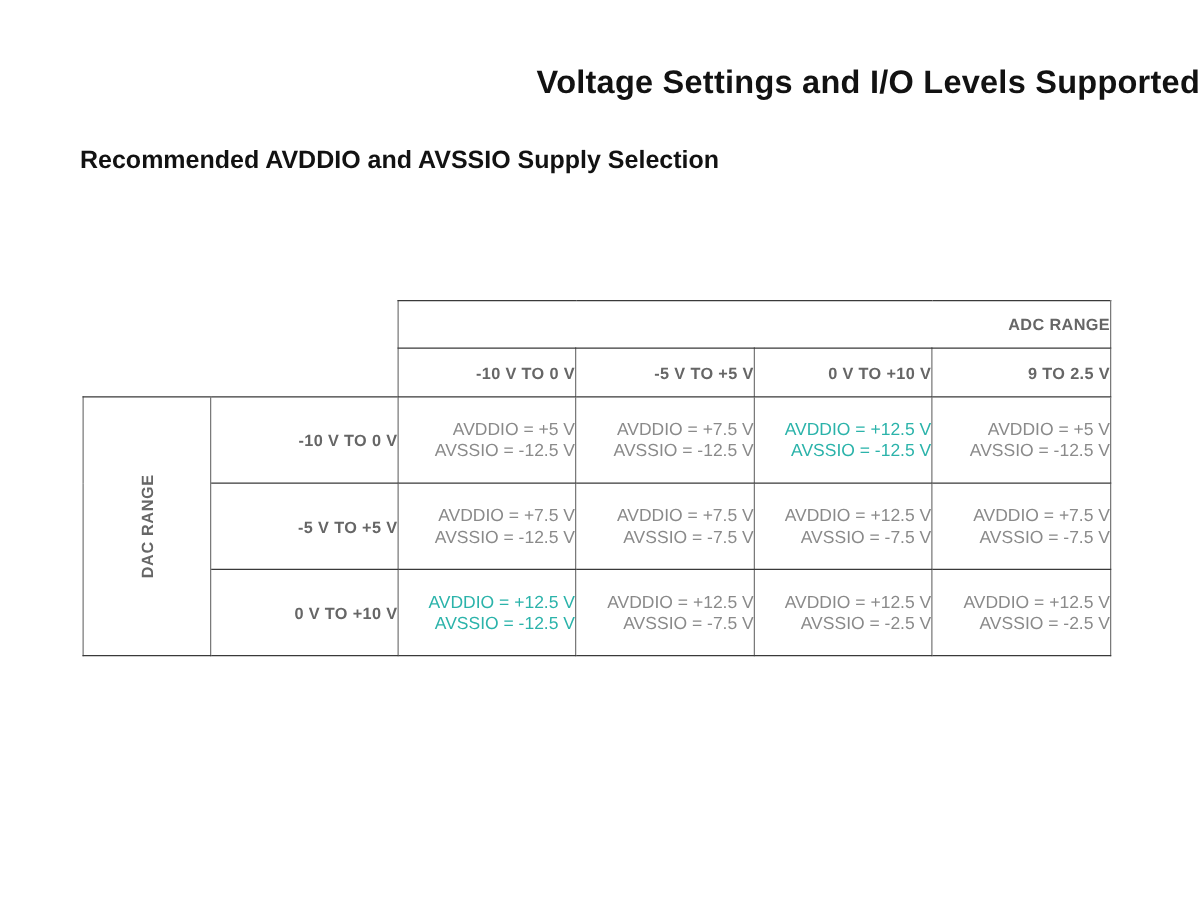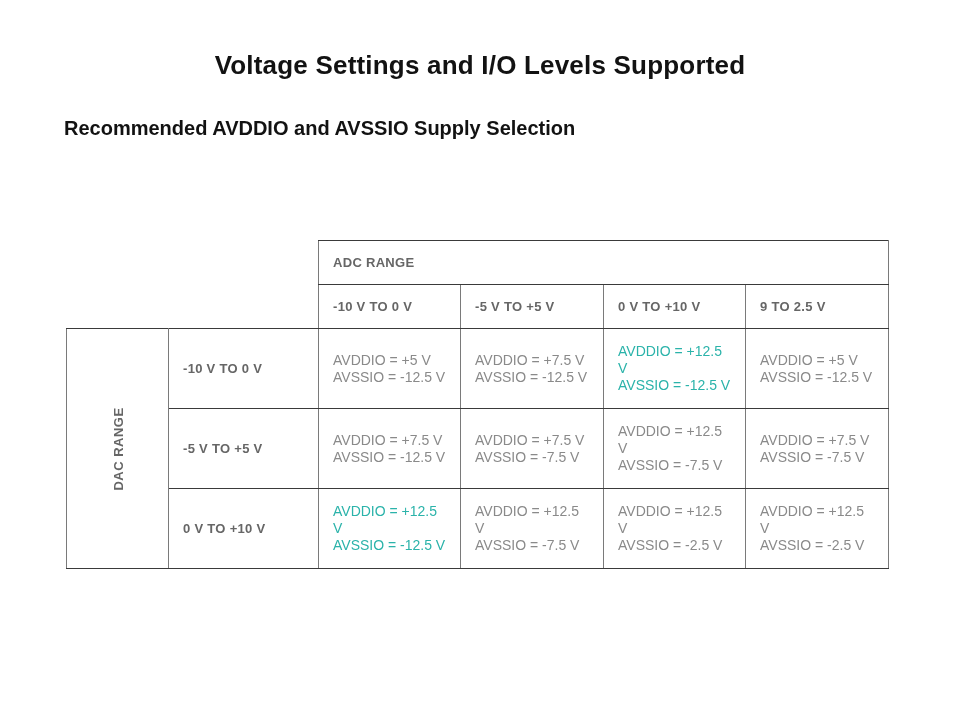--- a/index.html
+++ b/index.html
@@ -12,21 +12,21 @@
     height: 720px;
     position: relative;
     overflow: hidden;
     font-family: "Liberation Sans", sans-serif;
   }
   .slide-title {
     position: absolute;
     top: 50px;
     left: 0;
     width: 960px;
-    text-align: center;
+    text-align: right;
     font-size: 26px;
     font-weight: bold;
     color: var(--title-text, #121212);
     letter-spacing: 0.2px;
   }
   .slide-subtitle {
     position: absolute;
     top: 117px;
     left: 48px;
     font-size: 20px;
@@ -40,22 +40,22 @@
     top: 240px;
     width: 822px;
     border-collapse: collapse;
     table-layout: fixed;
   }
   .supply-table td, .supply-table th {
     border-left: 1px solid var(--border-v, #7a7a7a);
     border-right: 1px solid var(--border-v, #7a7a7a);
     border-top: 1px solid var(--border-h, #3a3a3a);
     border-bottom: 1px solid var(--border-h, #3a3a3a);
-    padding: 14px;
-    text-align: left;
+    padding: 0;
+    text-align: right;
     vertical-align: middle;
     overflow: hidden;
   }
   .supply-table td.corner {
     border: none;
   }
   .r-group   { height: 38px; }
   .r-colhead { height: 39px; }
   .r-data    { height: 69px; }
   .group-label, .col-header, .row-header {

